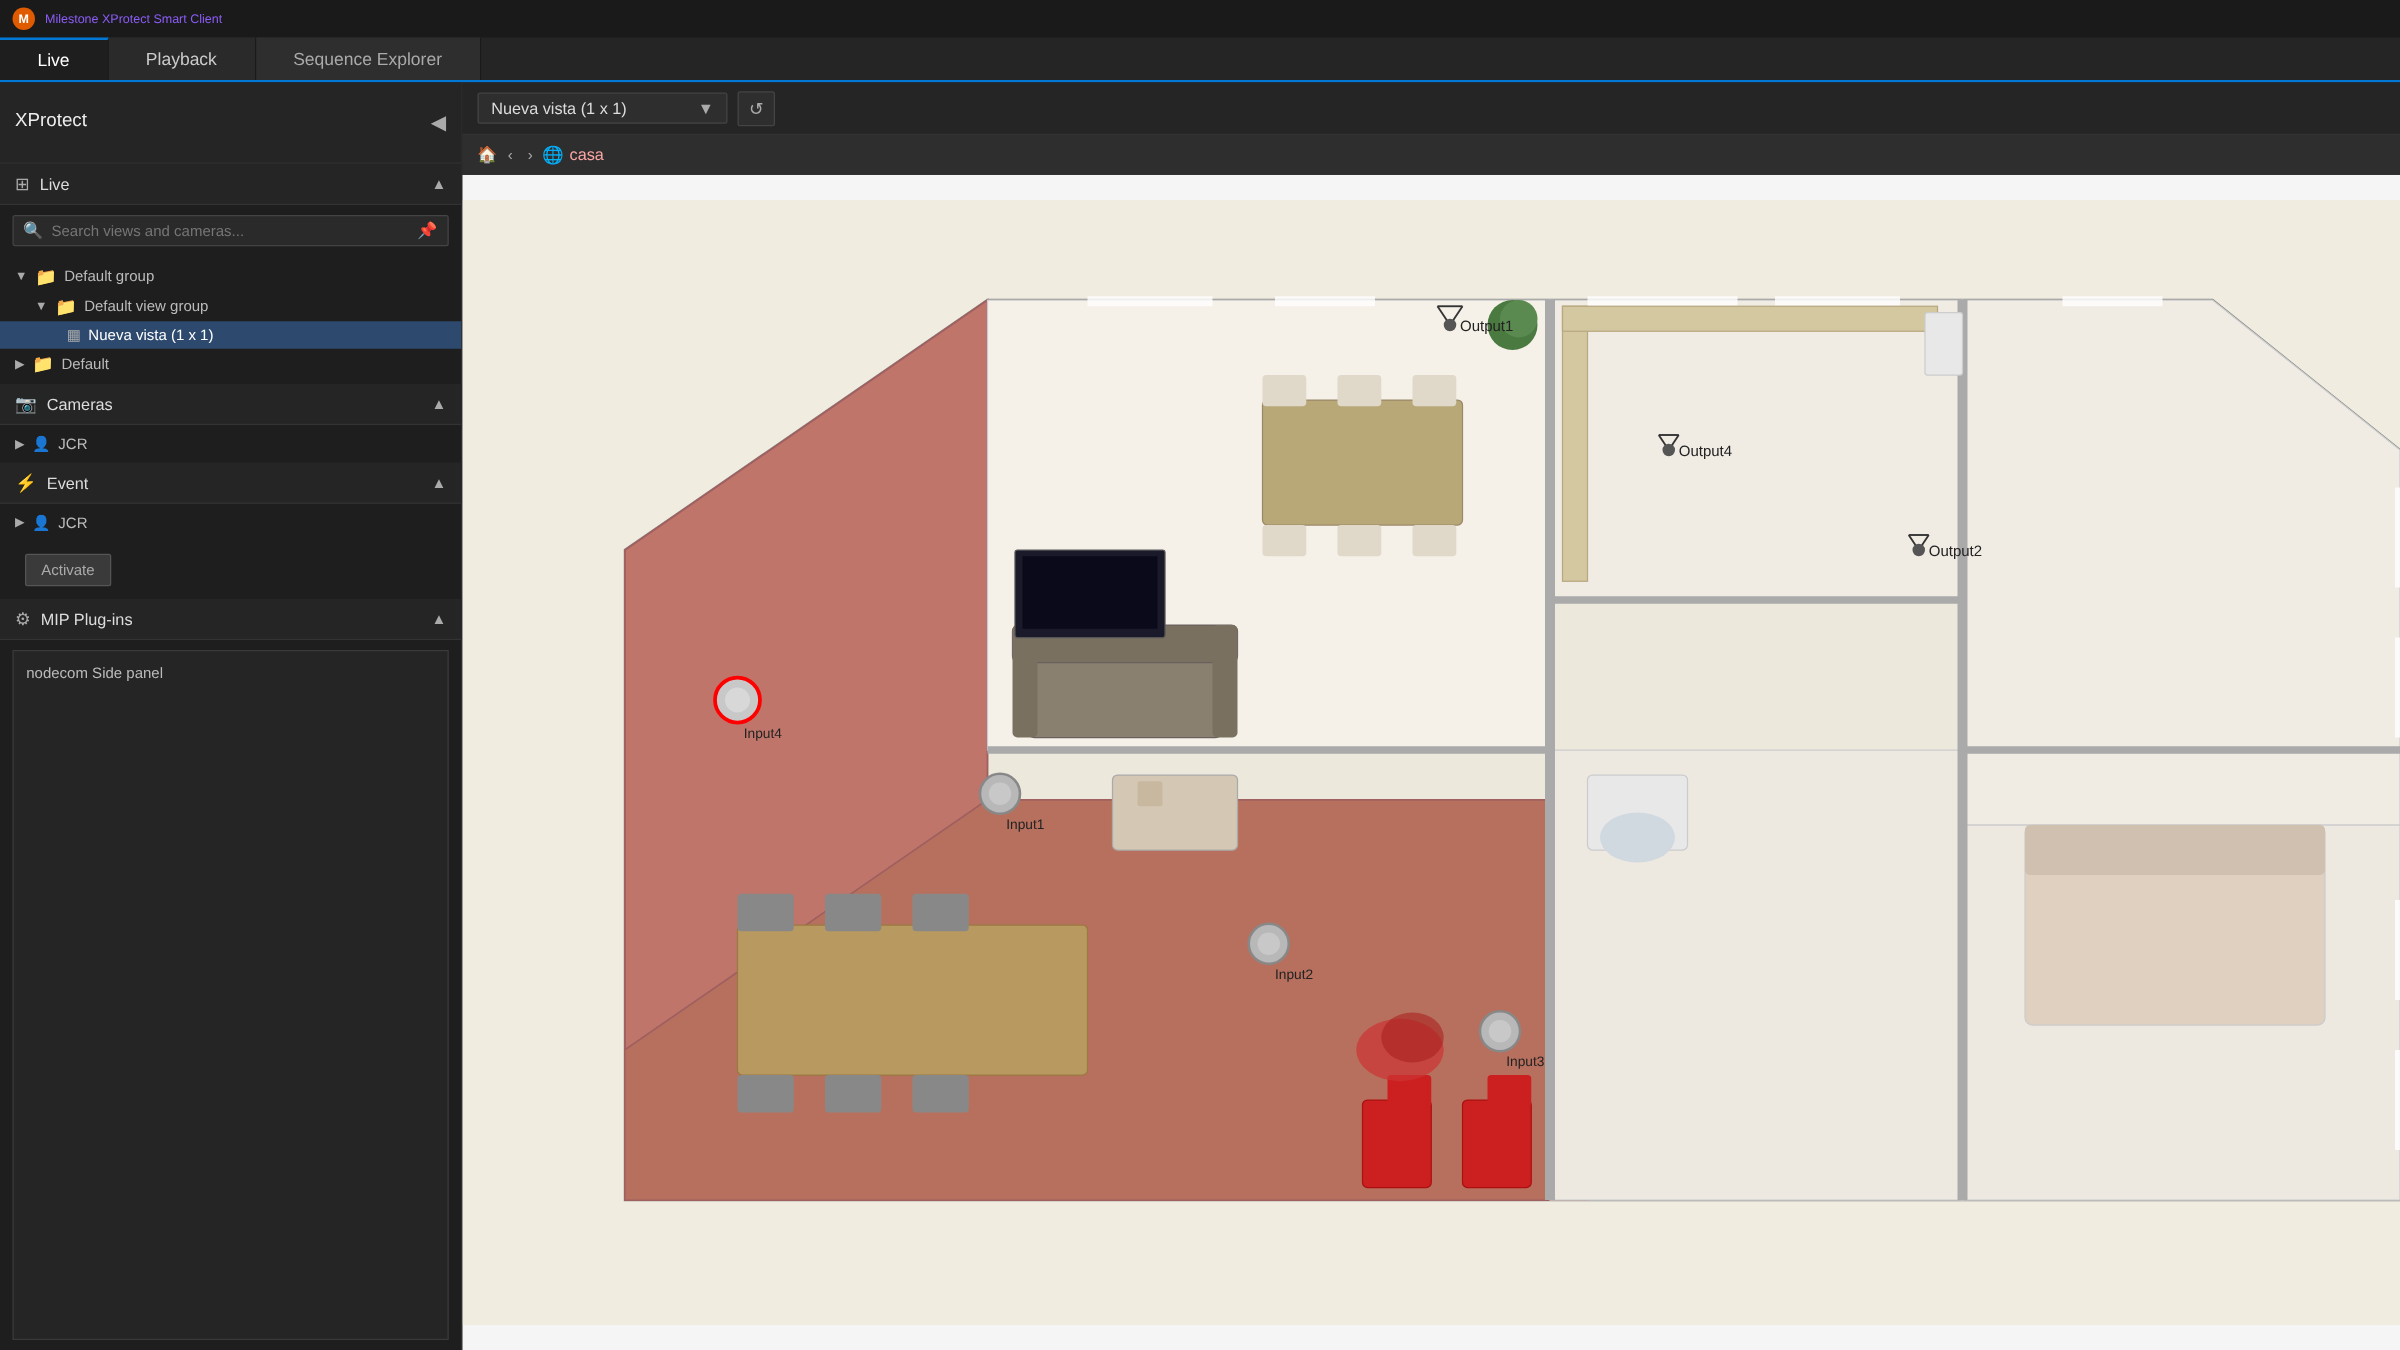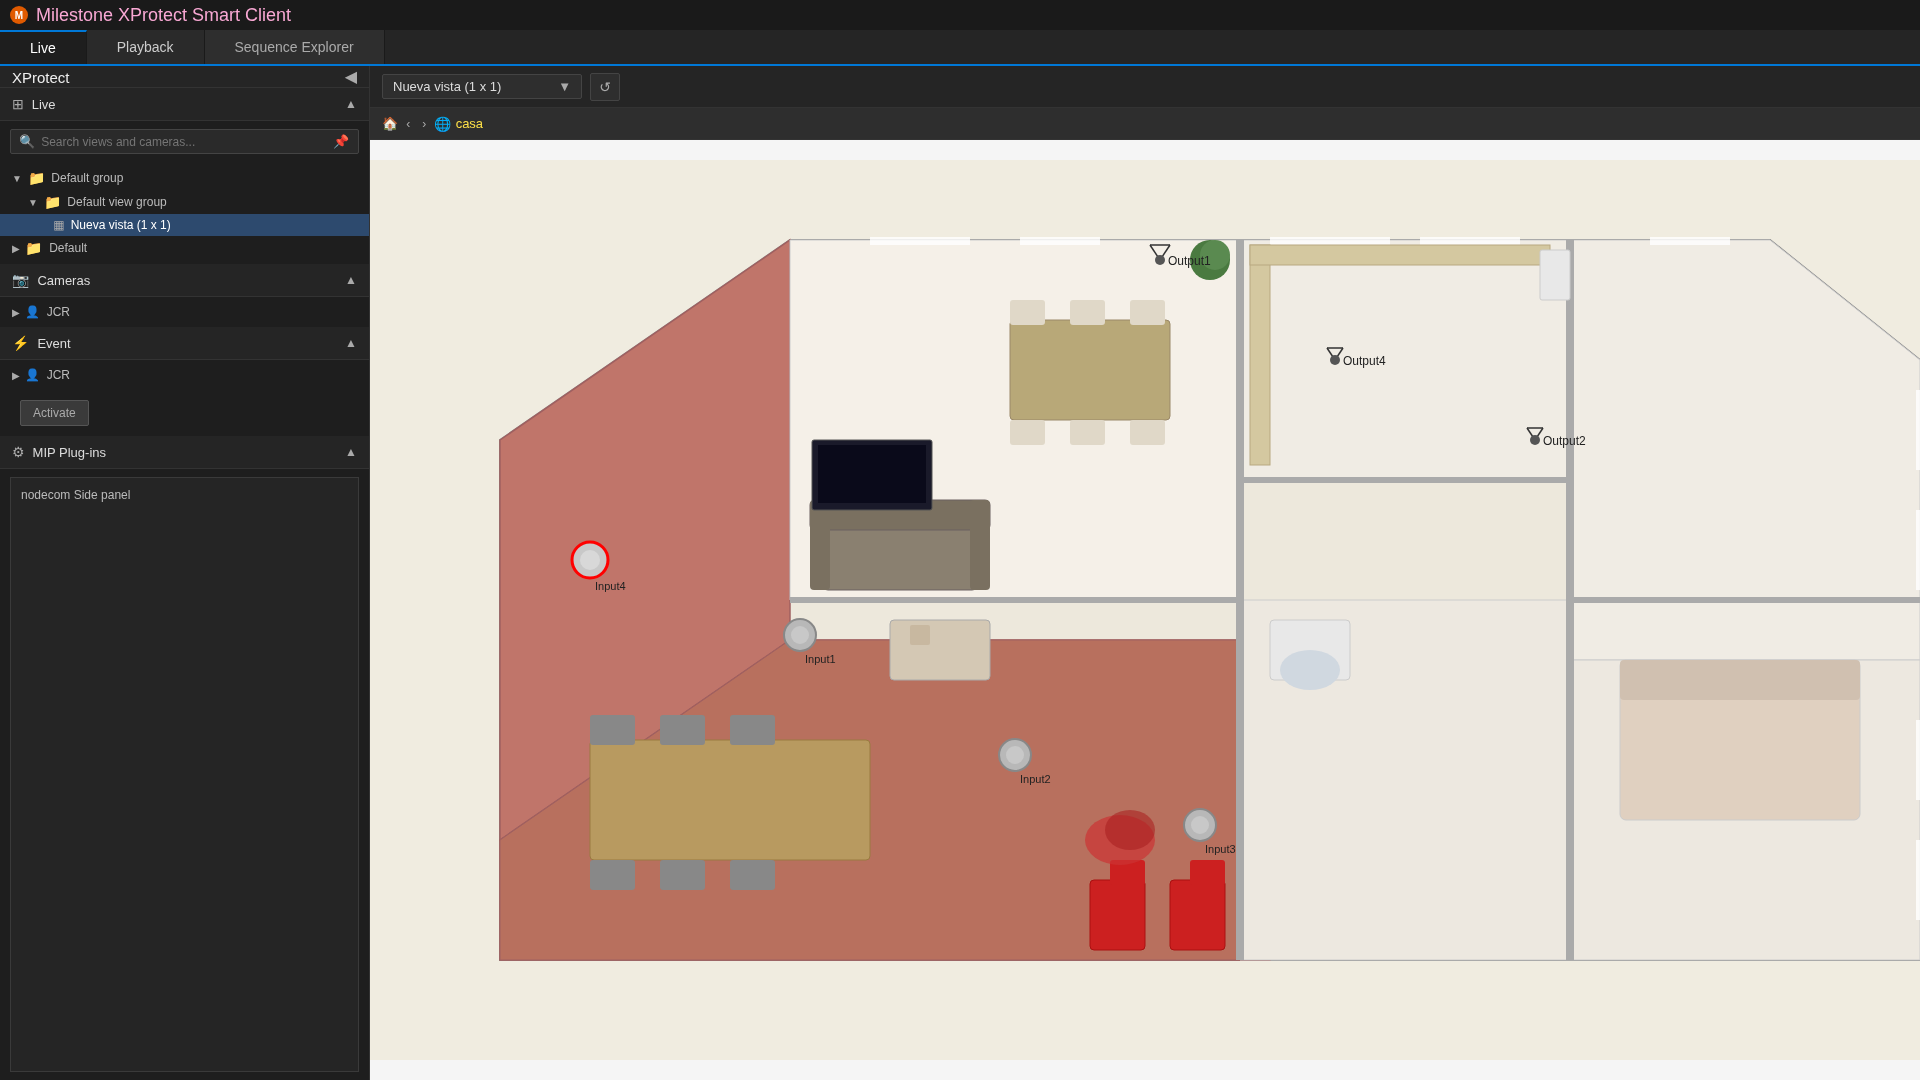--- a/index.html
+++ b/index.html
@@ -14,21 +14,21 @@
       padding: 0 10px;
       gap: 8px;
     }
     #titlebar .app-icon {
       width: 18px; height: 18px;
       background: #e05a00;
       border-radius: 50%;
       display: flex; align-items: center; justify-content: center;
       font-size: 10px; color: white; font-weight: bold;
     }
-    #titlebar .app-title { color: #f9a8d4; font-size: 18px; }
+    #titlebar .app-title { color: #8b5cf6; font-size: 10px; }
 
     
     #tabbar {
       height: 36px;
       background: #252525;
       display: flex;
       align-items: flex-end;
       padding: 0 0 0 0;
       border-bottom: 2px solid #0078d7;
     }
@@ -61,23 +61,23 @@
       width: 370px;
       background: #1e1e1e;
       border-right: 1px solid #333;
       display: flex;
       flex-direction: column;
       flex-shrink: 0;
     }
 
     #sidebar-header {
       display: flex;
-      align-items: flex-end;
+      align-items: flex-start;
       justify-content: space-between;
-      padding: 1px 12px;
+      padding: 22px 12px;
       background: #252525;
       border-bottom: 1px solid #333;
     }
     #sidebar-header .title { font-size: 15px; color: #eee; font-weight: 500; }
     #sidebar-header .collapse-btn { color: #aaa; cursor: pointer; font-size: 16px; }
 
     
     .section-header {
       display: flex;
       align-items: center;
@@ -204,21 +204,21 @@
       background: #2e2e2e;
       border-bottom: 1px solid #333;
       display: flex;
       align-items: center;
       padding: 0 12px;
       gap: 4px;
     }
     .breadcrumb-home { color: #aaa; cursor: pointer; }
     .breadcrumb-arrow { color: #666; font-size: 12px; }
     .breadcrumb-globe { color: #aaa; font-size: 14px; }
-    .breadcrumb-text { color: #fde047; font-size: 13px; }
+    .breadcrumb-text { color: #fca5a5; font-size: 13px; }
     #breadcrumb-bar .nav-btn {
       color: #aaa;
       cursor: pointer;
       font-size: 12px;
       padding: 2px 4px;
     }
 
     
     #map-area {
       flex: 1;

